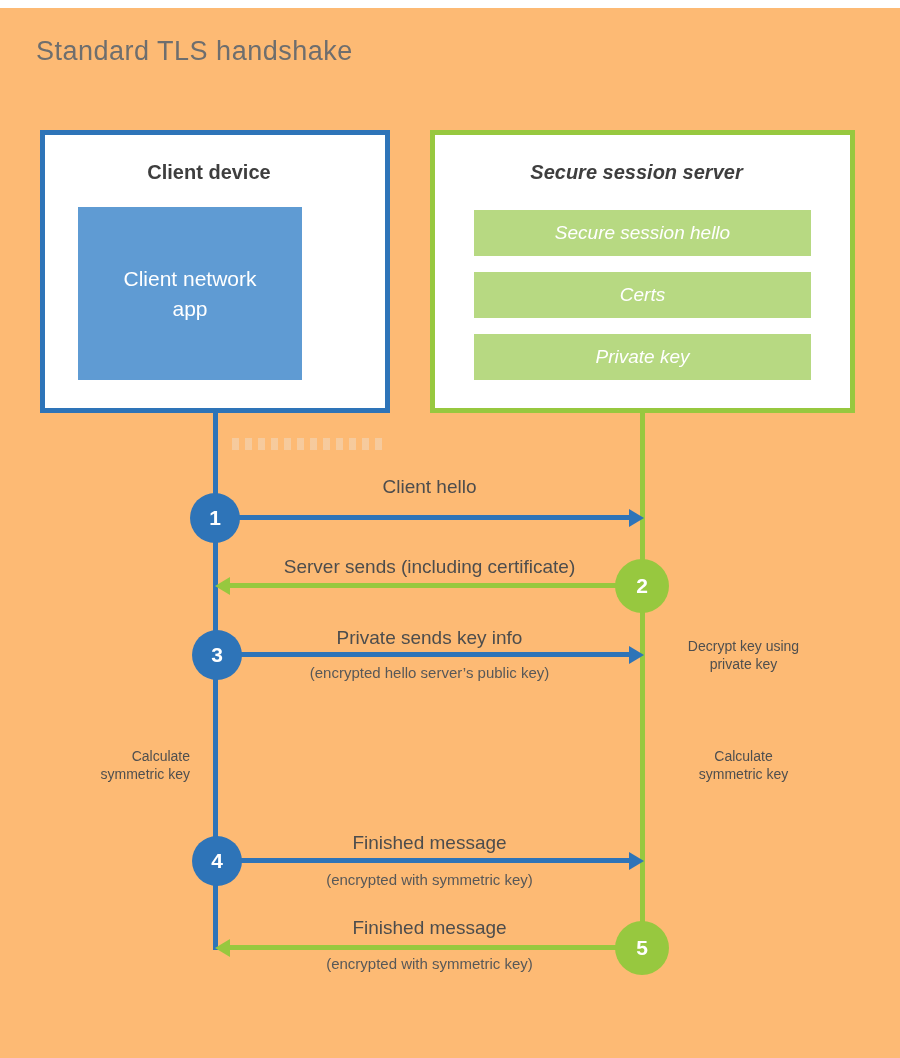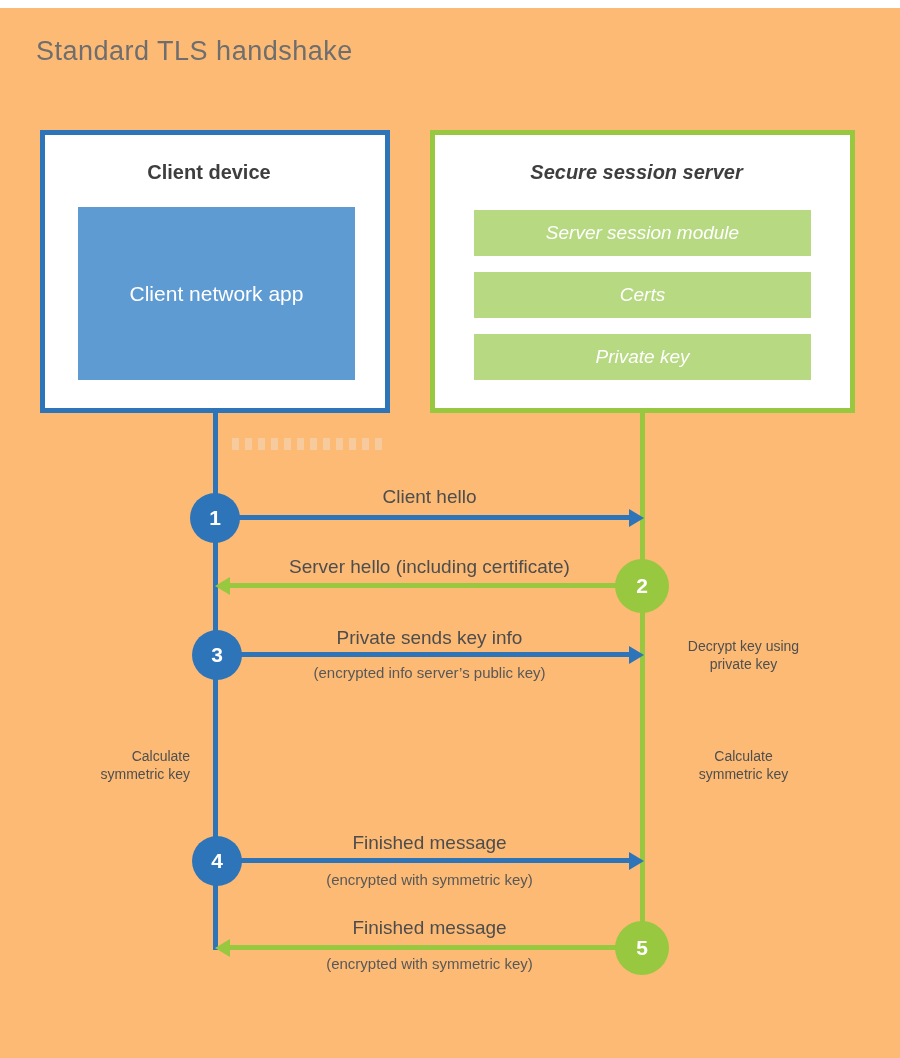--- a/index.html
+++ b/index.html
@@ -14,21 +14,21 @@
   }
   
   .box{position:absolute;top:122px;height:273px;background:#ffffff;}
   .box.client{left:40px;width:340px;border:5px solid #2e74b8;}
   .box.server{left:430px;width:415px;border:5px solid #97c83f;font-style:italic;}
   .box-title{
     position:absolute;left:0;right:12px;top:26px;text-align:center;
     font-size:20px;font-weight:bold;color:#3e3e3e;
   }
   .client-app{
-    position:absolute;left:33px;top:72px;width:277px;height:173px;background:#5f9bd3;
+    position:absolute;left:33px;top:72px;width:224px;height:173px;background:#5f9bd3;
     display:flex;align-items:center;justify-content:center;text-align:center;
     color:#ffffff;font-size:21px;line-height:1.4;padding:0 40px;box-sizing:border-box;
   }
   .bar{
     position:absolute;left:39px;width:337px;height:46px;background:#b7d982;
     display:flex;align-items:center;justify-content:center;
     color:#ffffff;font-size:19px;
   }
   .bar.b0{top:75px}.bar.b1{top:137px}.bar.b2{top:199px}
   
@@ -79,54 +79,54 @@
 
   <div class="box client">
     <div class="box-title">Client device</div>
     <div class="client-app">
       <span>Client network app</span>
     </div>
   </div>
 
   <div class="box server">
     <div class="box-title">Secure session server</div>
-    <div class="bar b0">Server session module</div>
+    <div class="bar b0">Secure session hello</div>
     <div class="bar b1">Certs</div>
     <div class="bar b2">Private key</div>
   </div>
 
   <div class="vline blue"></div>
   <div class="vline green"></div>
 
   <div class="ghost"></div>
 
-  <div class="msg" style="top:478px">Client hello</div>
+  <div class="msg" style="top:468px">Client hello</div>
   <div class="arrow blue right" style="top:501px">
     <div class="shaft"></div>
     <div class="head"></div>
   </div>
   <div class="circle blue" style="left:190px;top:485px">
     <span>1</span>
   </div>
 
-  <div class="msg" style="top:548px">Server hello (including certificate)</div>
+  <div class="msg" style="top:548px">Server sends (including certificate)</div>
   <div class="arrow green left" style="top:569px">
     <div class="shaft"></div>
     <div class="head"></div>
   </div>
   <div class="circle green" style="left:615px;top:551px">
     <span>2</span>
   </div>
 
   <div class="msg" style="top:619px">Private sends key info</div>
   <div class="arrow blue right" style="top:638px">
     <div class="shaft"></div>
     <div class="head"></div>
   </div>
-  <div class="sub" style="top:656px">(encrypted info server’s public key)</div>
+  <div class="sub" style="top:656px">(encrypted hello server’s public key)</div>
   <div class="circle blue" style="left:192px;top:622px">
     <span>3</span>
   </div>
   <div class="note right-side" style="top:630px">Decrypt key using private key</div>
 
   <div class="note left-side" style="top:740px">Calculate symmetric key</div>
   <div class="note right-side" style="top:740px">Calculate symmetric key</div>
 
   <div class="msg" style="top:824px">Finished message</div>
   <div class="arrow blue right" style="top:844px">

